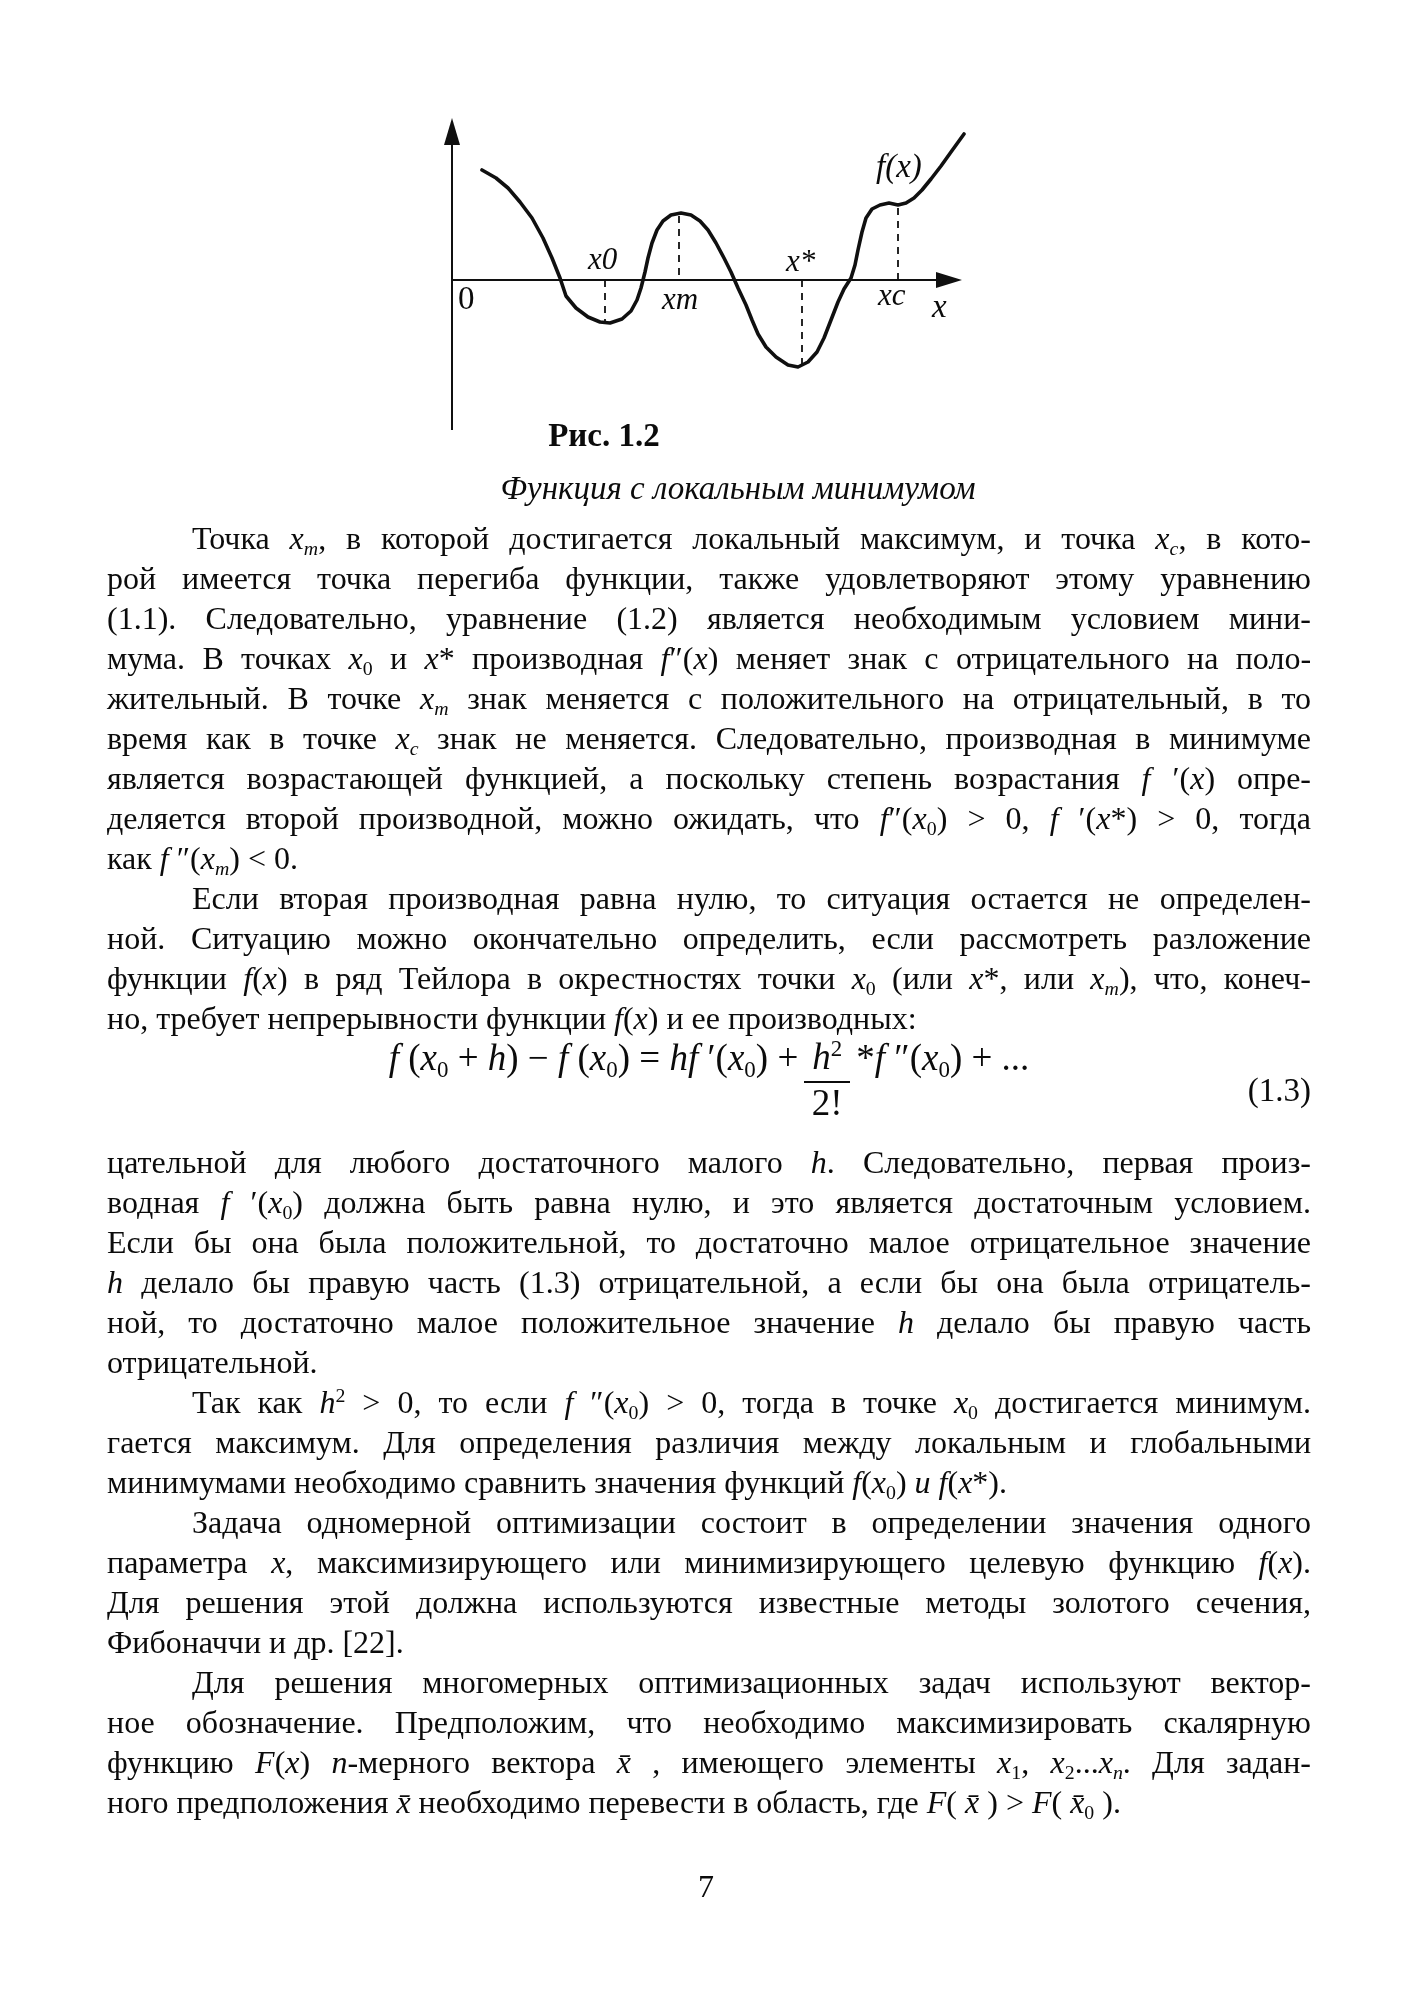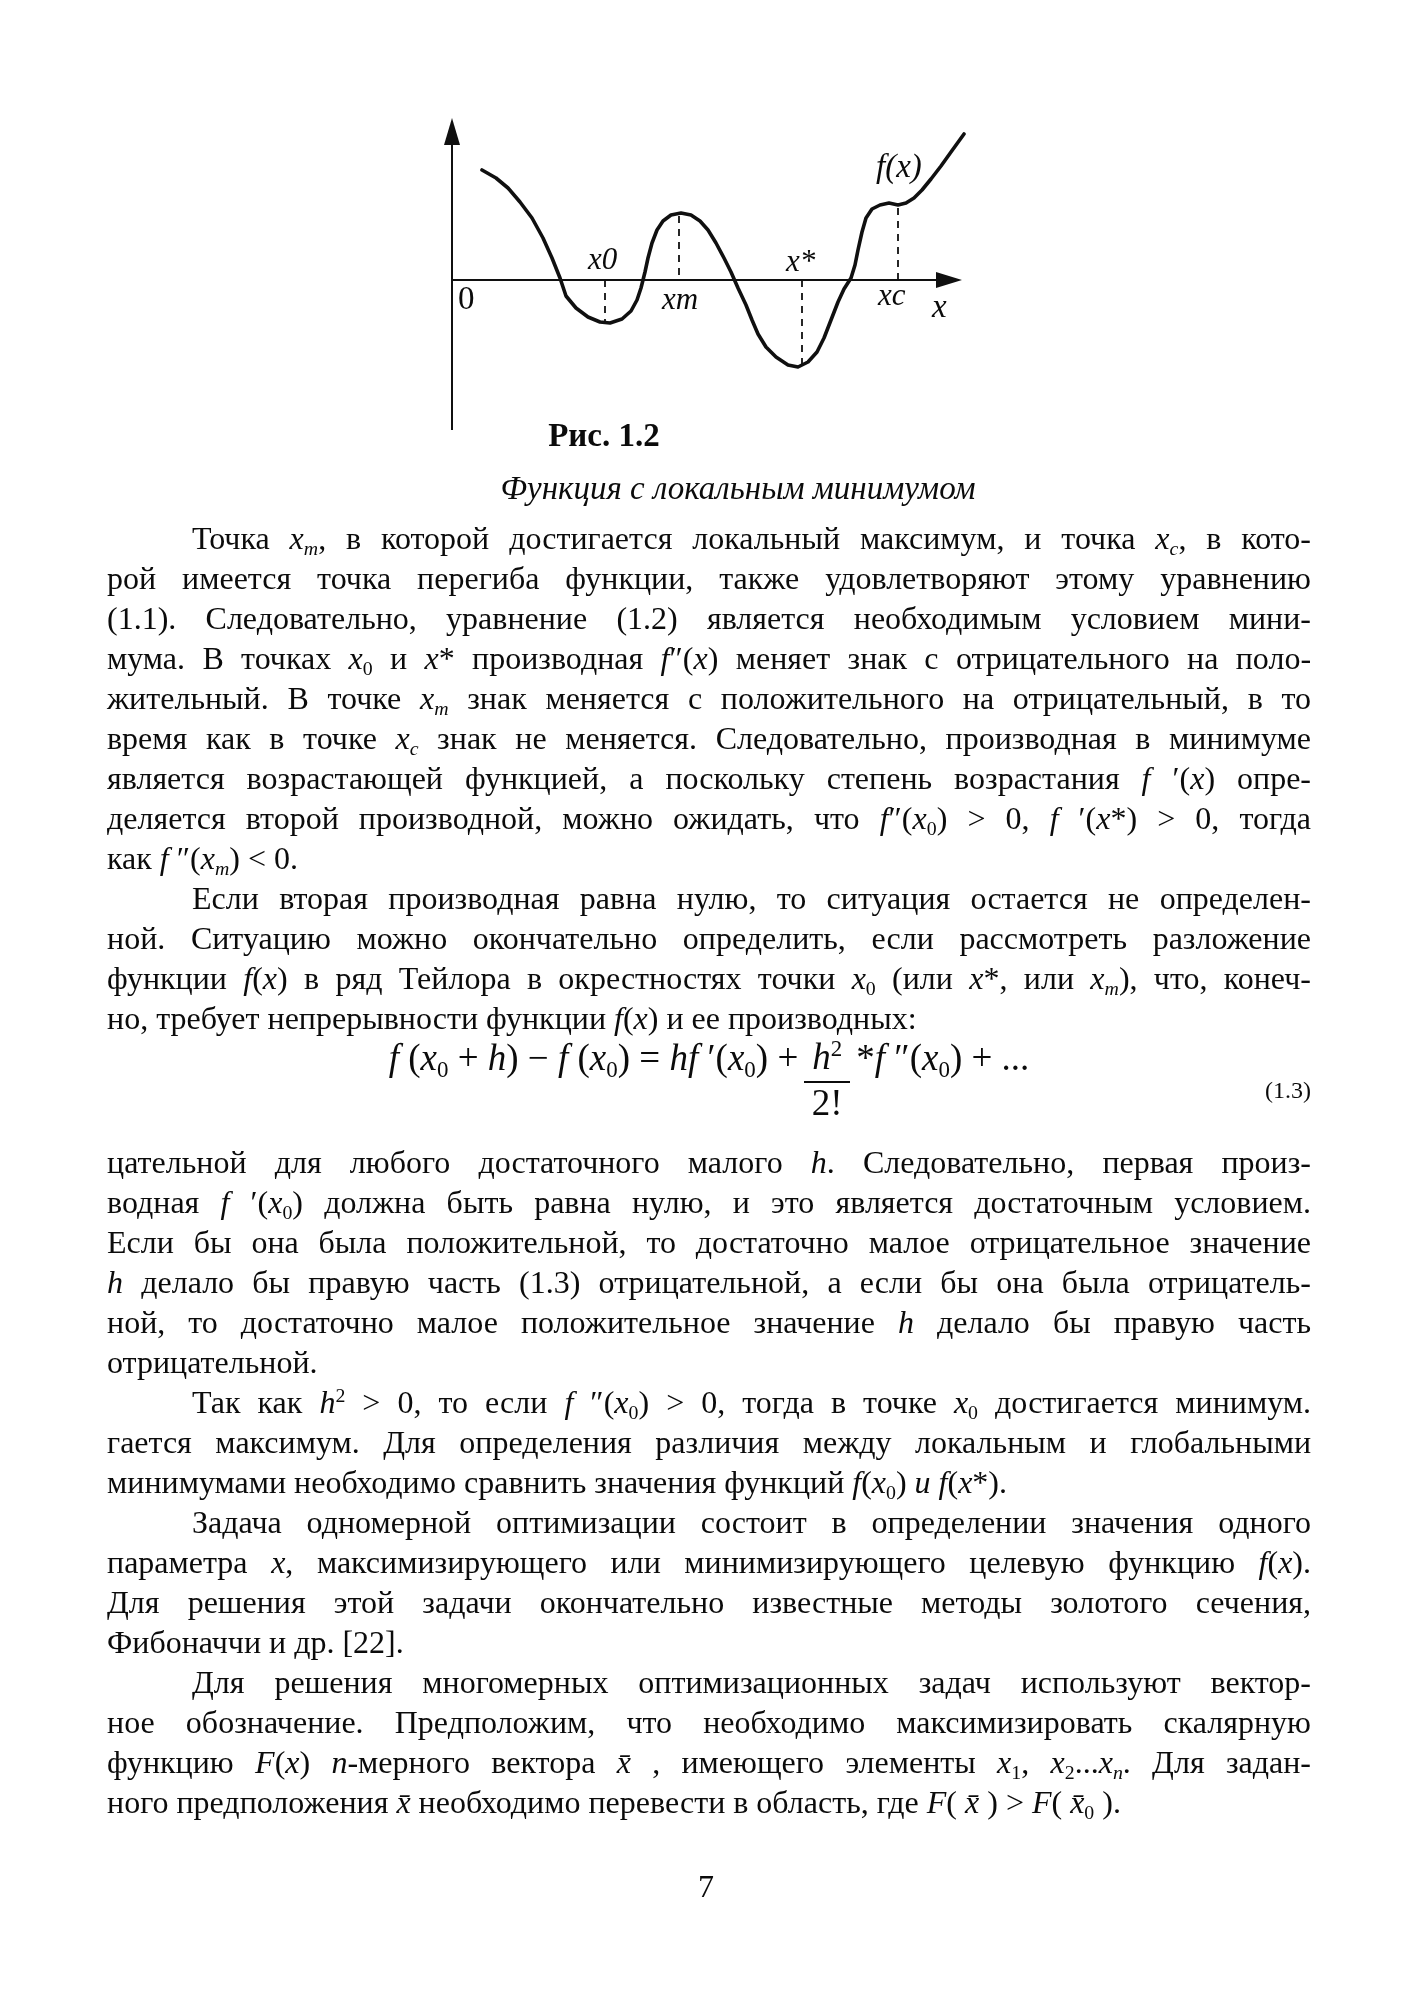--- a/index.html
+++ b/index.html
@@ -28,21 +28,21 @@
   .ln.last{text-align-last:left;}
   sub,sup{line-height:0;font-size:0.62em;}
   sub{vertical-align:-0.3em;}
   sup{vertical-align:0.55em;}
   
   .equation-row{position:relative;height:104px;display:flex;
     justify-content:center;font-size:37px;}
   .frac{display:inline-block;text-align:center;vertical-align:middle;margin:0 6px;line-height:1.05;}
   .frac .num{display:block;border-bottom:2.5px solid #0b0b0b;padding:0 8px 4px;}
   .frac .den{display:block;padding-top:1px;}
-  .eq-label{position:absolute;right:0;top:50%;transform:translateY(-50%);font-size:24px;}
+  .eq-label{position:absolute;right:0;top:50%;transform:translateY(-50%);font-size:33px;}
   
   .page-number{position:absolute;left:0;top:1868px;width:1412px;text-align:center;font-size:32px;}
 </style>
 </head>
 <body>
 
 <div class="page">
 
   <svg class="figure-svg" viewBox="330 95 660 350">
 
@@ -121,21 +121,21 @@
 
     <div>
       <div class="ln first">Так как <i>h</i><sup>2</sup> &gt; 0, то если <i>f</i> ″(<i>x</i><sub>0</sub>) &gt; 0, тогда в точке <i>x</i><sub>0</sub> достигается минимум.</div>
       <div class="ln">гается максимум. Для определения различия между локальным и глобальными</div>
       <div class="ln last">минимумами необходимо сравнить значения функций <i>f</i>(<i>x</i><sub>0</sub>) <i>и f</i>(<i>x</i>*).</div>
     </div>
 
     <div>
       <div class="ln first">Задача одномерной оптимизации состоит в определении значения одного</div>
       <div class="ln">параметра <i>x</i>, максимизирующего или минимизирующего целевую функцию <i>f</i>(<i>x</i>).</div>
-      <div class="ln">Для решения этой задачи окончательно известные методы золотого сечения,</div>
+      <div class="ln">Для решения этой должна используются известные методы золотого сечения,</div>
       <div class="ln last">Фибоначчи и др. [22].</div>
     </div>
 
     <div>
       <div class="ln first">Для решения многомерных оптимизационных задач используют вектор-</div>
       <div class="ln">ное обозначение. Предположим, что необходимо максимизировать скалярную</div>
       <div class="ln">функцию <i>F</i>(<i>x</i>) <i>n</i>-мерного вектора <i>x̄</i> , имеющего элементы <i>x</i><sub>1</sub>, <i>x</i><sub>2</sub>...<i>x</i><sub><i>n</i></sub>. Для задан-</div>
       <div class="ln last">ного предположения <i>x̄</i>  необходимо перевести в область, где <i>F</i>( <i>x̄</i> ) &gt; <i>F</i>( <i>x̄</i><sub>0</sub> ).</div>
     </div>
 

